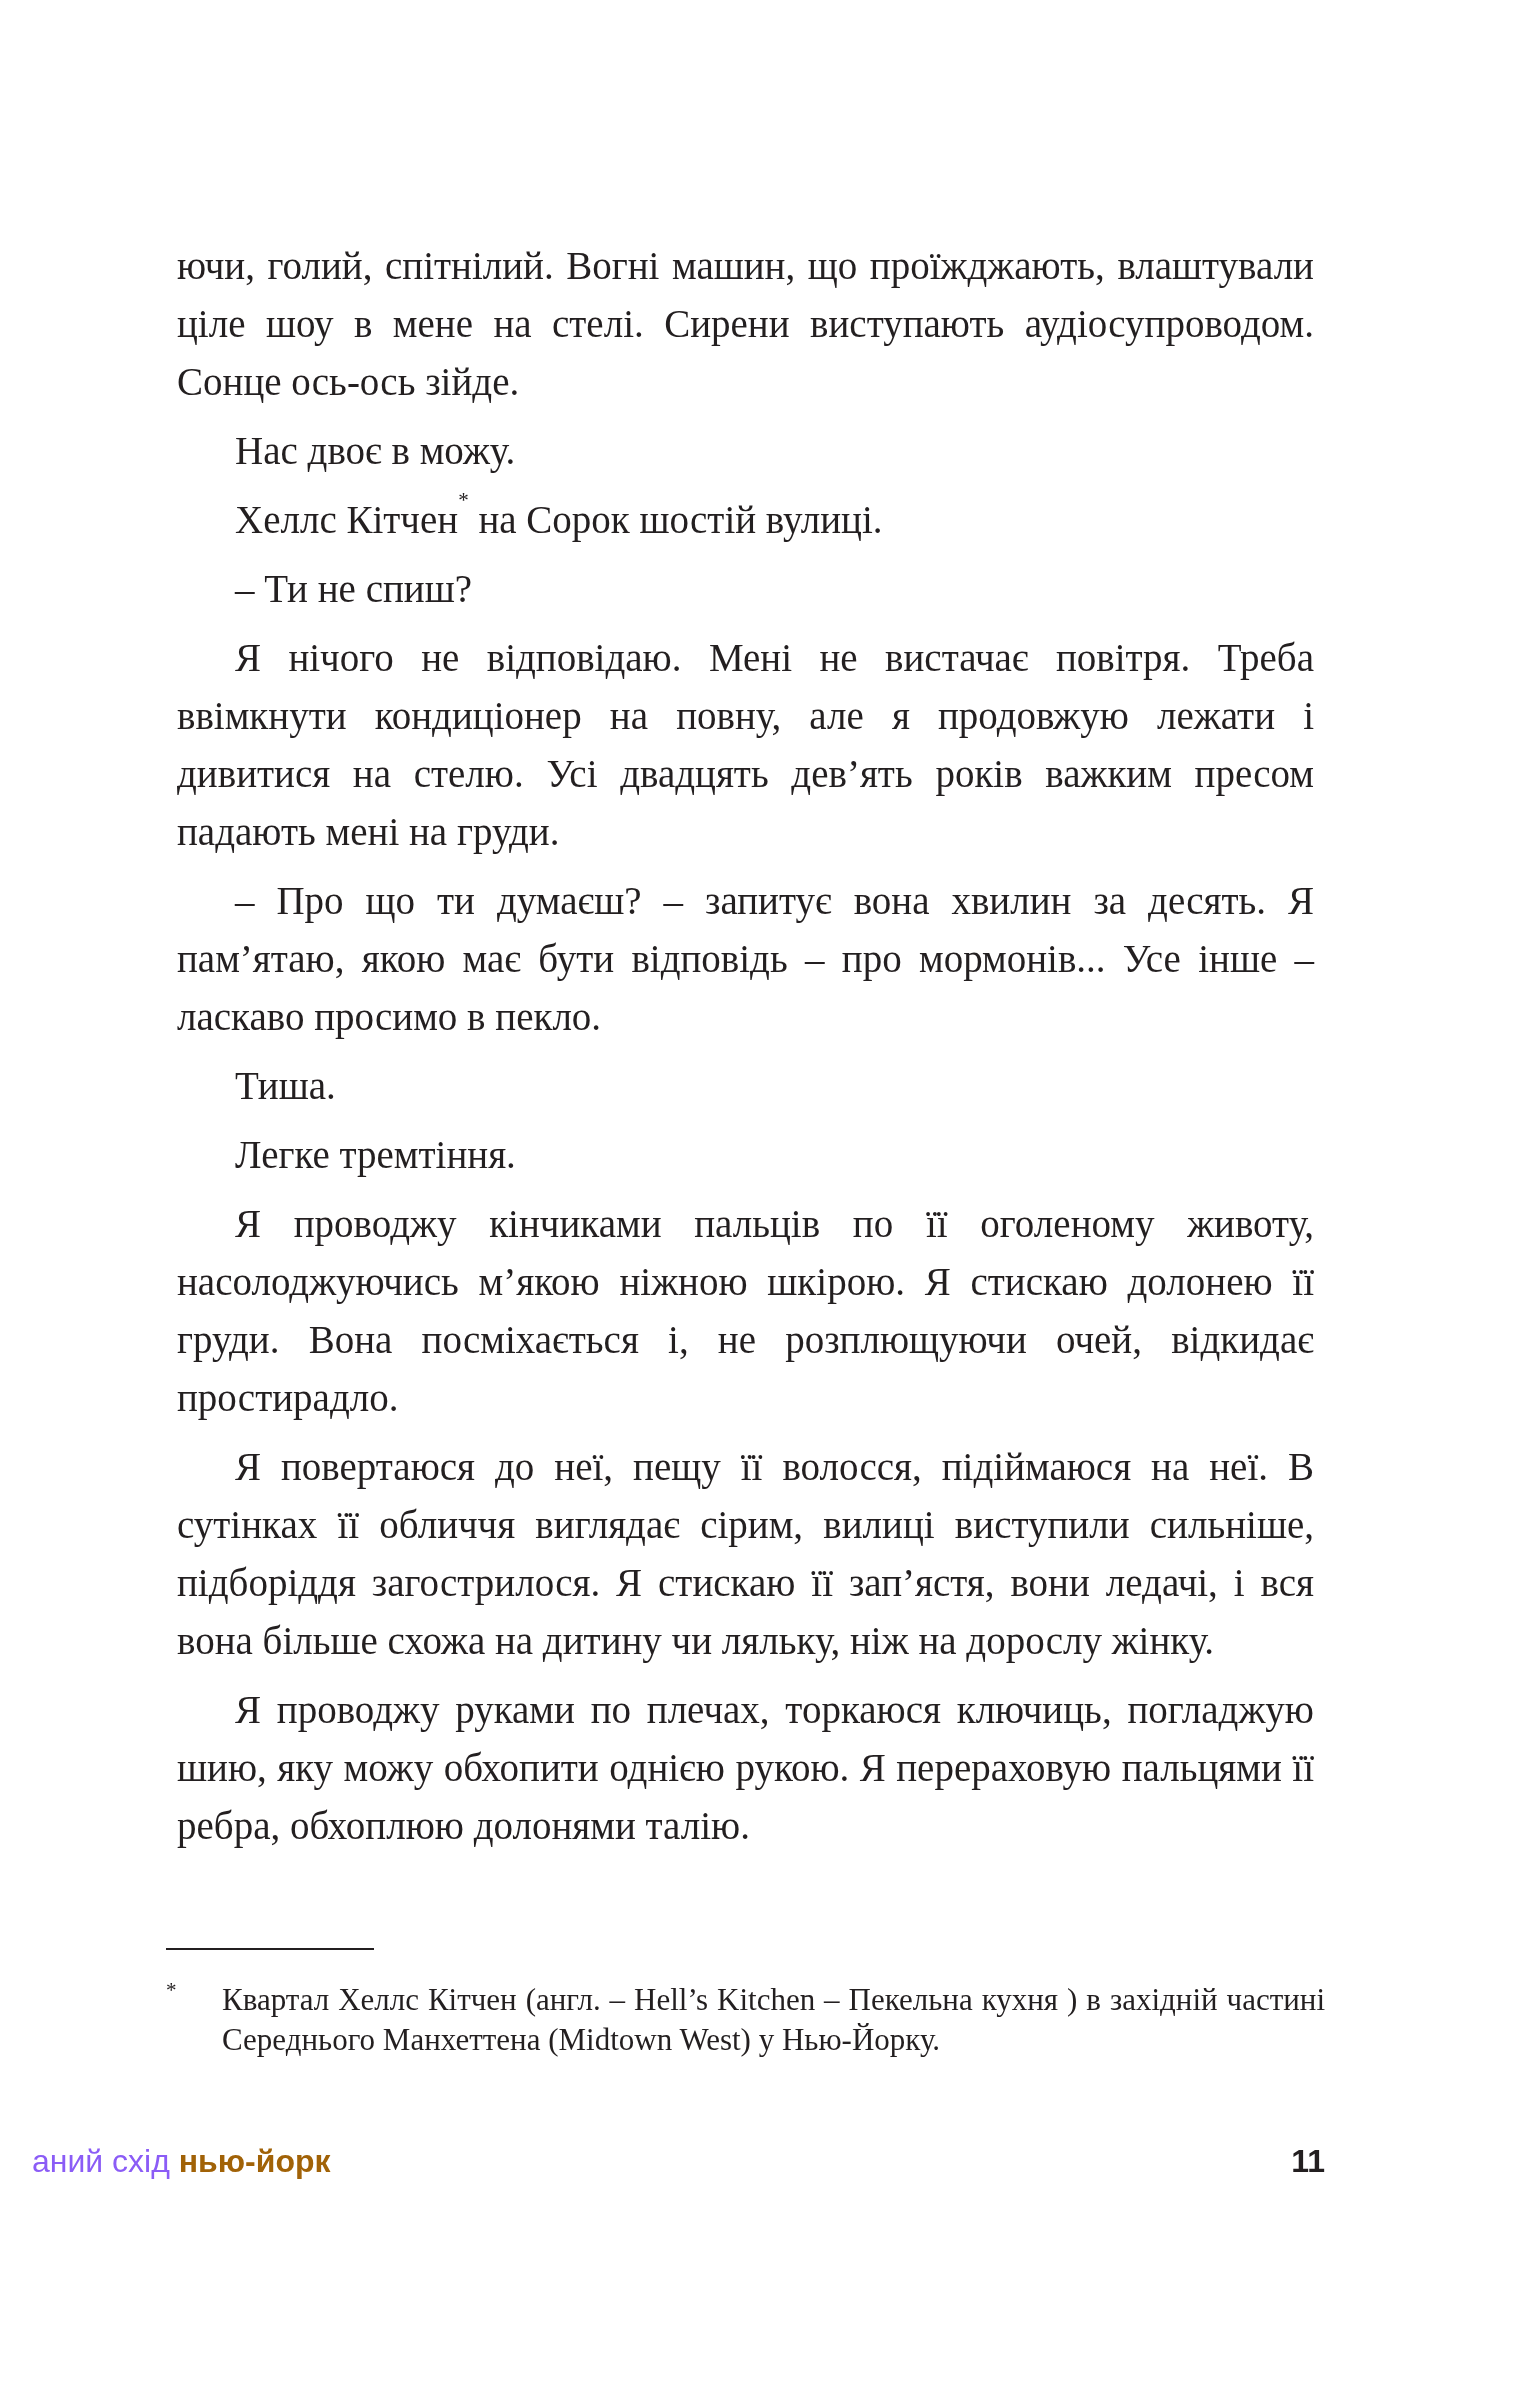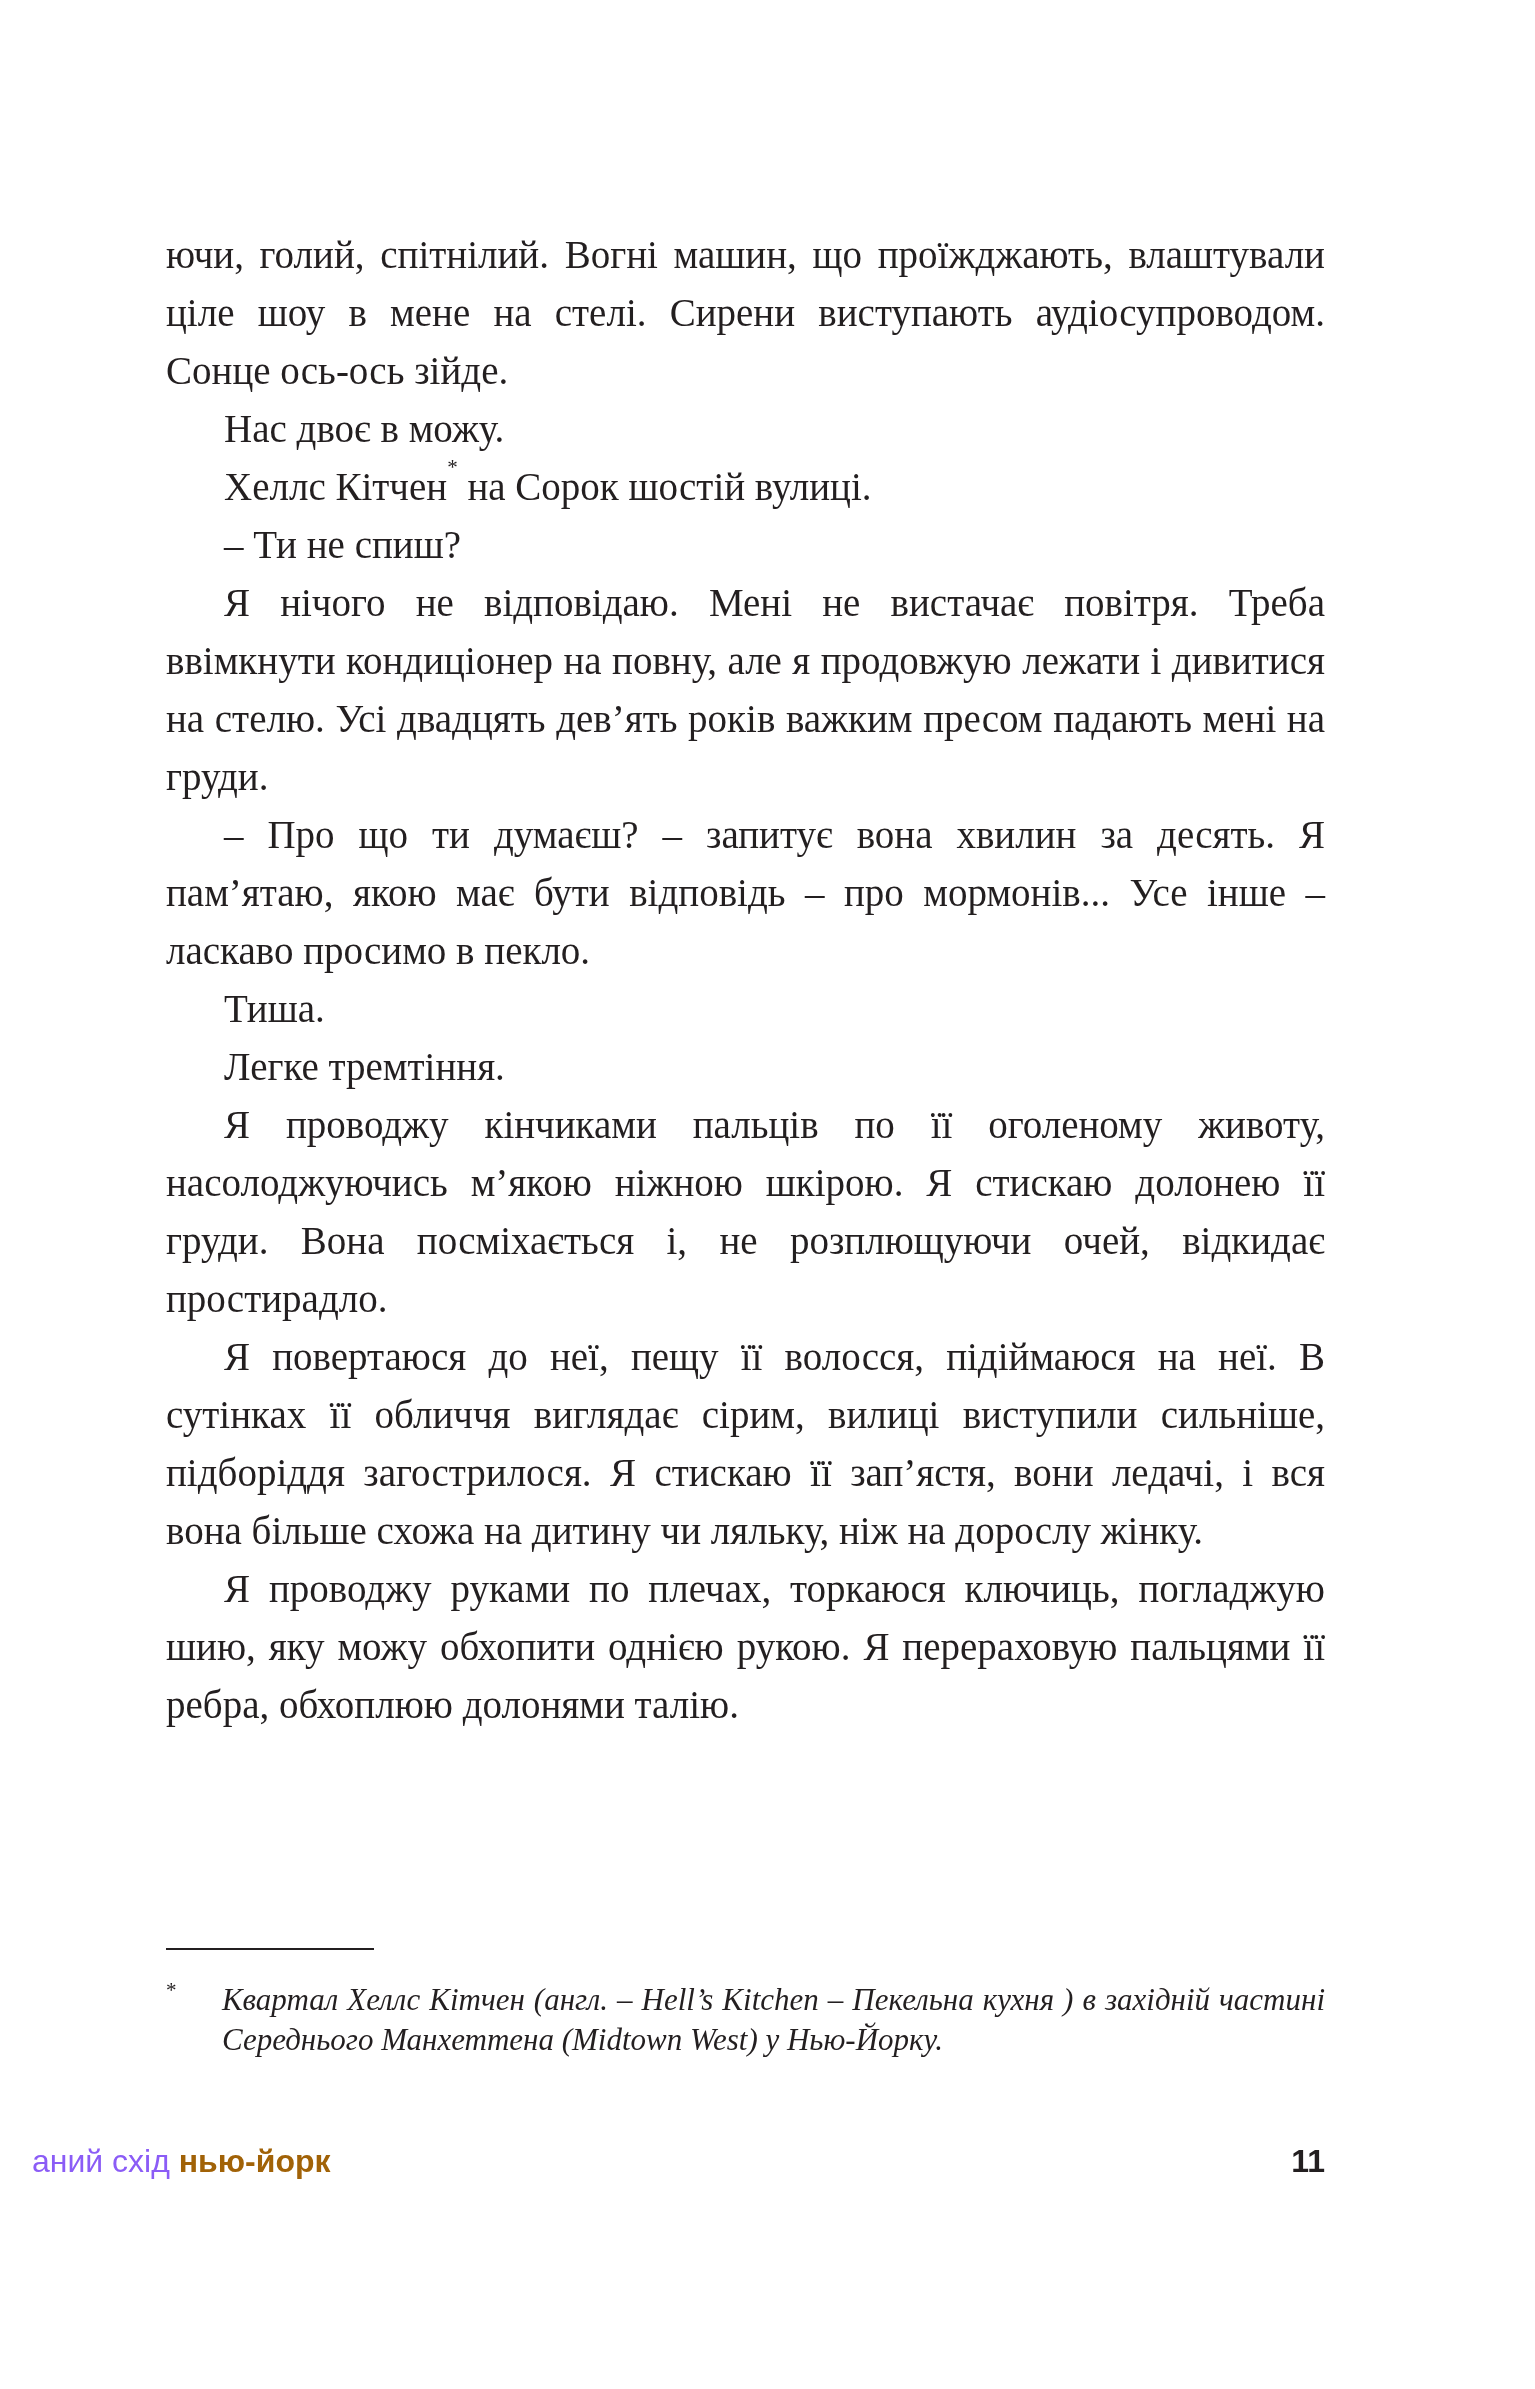--- a/index.html
+++ b/index.html
@@ -4,31 +4,31 @@
 <style>
   html, body { margin: 0; padding: 0; background: #ffffff; }
   body { width: 1536px; height: 2389px; position: relative; overflow: hidden; }
   .page { position: absolute; left: 0; top: 0; width: 1536px; height: 2389px; background: #fff; }
   .body-text {
     position: absolute; left: 166px; top: 226px; width: 1159px;
     font-family: "Liberation Serif", "DejaVu Serif", serif;
     font-size: 39px; line-height: 58px; color: #231f20;
     text-align: justify;
   }
-  .body-text p { margin: 0; text-indent: 58px; text-align: justify; }
+  .body-text p { margin: 11px; text-indent: 58px; text-align: justify; }
   .body-text p.cont { text-indent: 0; }
   .body-text sup { font-size: 21px; vertical-align: top; line-height: 0; position: relative; top: 8.7px; }
   .fn-rule { position: absolute; left: 166px; top: 1948px; width: 208px; height: 2.4px; background: #231f20; }
   .footnote {
     position: absolute; left: 166px; top: 1980px; width: 1159px;
     font-family: "Liberation Serif", "DejaVu Serif", serif;
     font-size: 31px; line-height: 40px; color: #231f20;
   }
   .fn-mark { position: absolute; left: 0; top: -9.6px; font-size: 21px; }
-  .fn-text { margin-left: 56px; text-align: justify; font-style: italic; }
+  .fn-text { margin-left: 56px; text-align: justify; }
   .footer {
     position: absolute; left: 0; top: 2143px; width: 1325px;
     font-family: "Liberation Sans", "DejaVu Sans", sans-serif; font-size: 32px;
   }
   .running-head { position: absolute; left: 32px; top: 0; }
   .rh-gray { color: #8b5cf6; }
   .rh-bold { color: #a16207; font-weight: bold; }
   .page-num { position: absolute; right: 0; top: 0; color: #231f20; font-weight: bold; }
 </style>
 </head>

